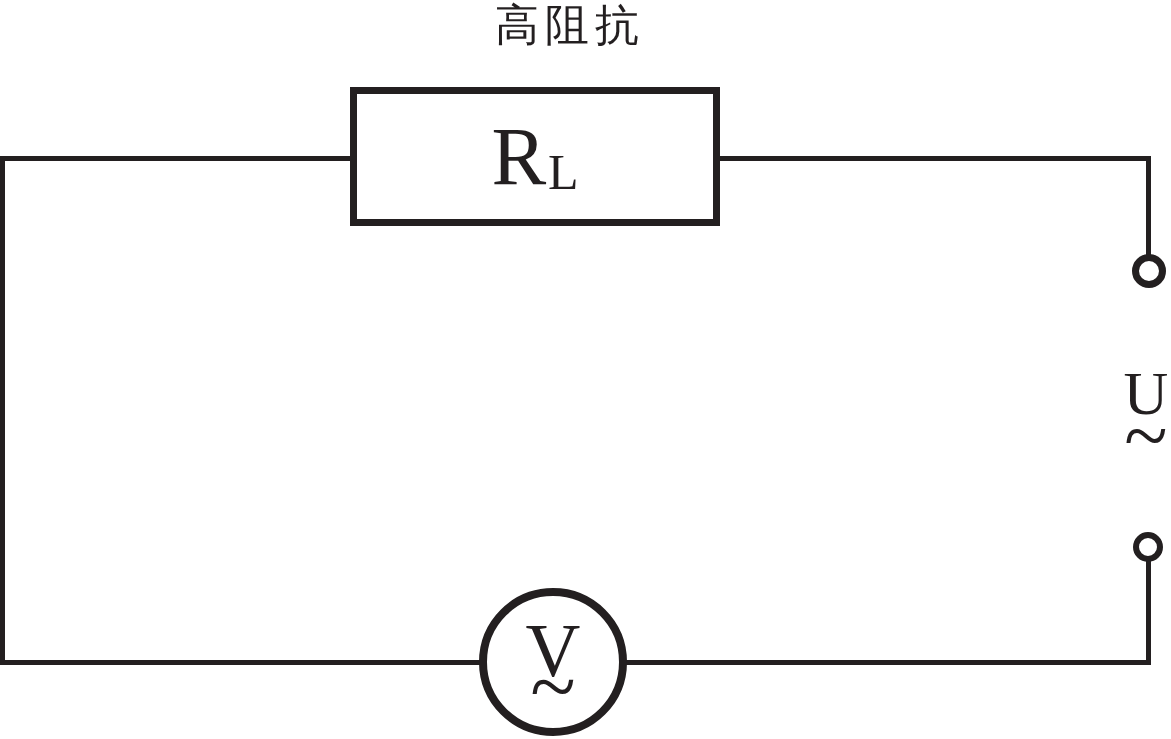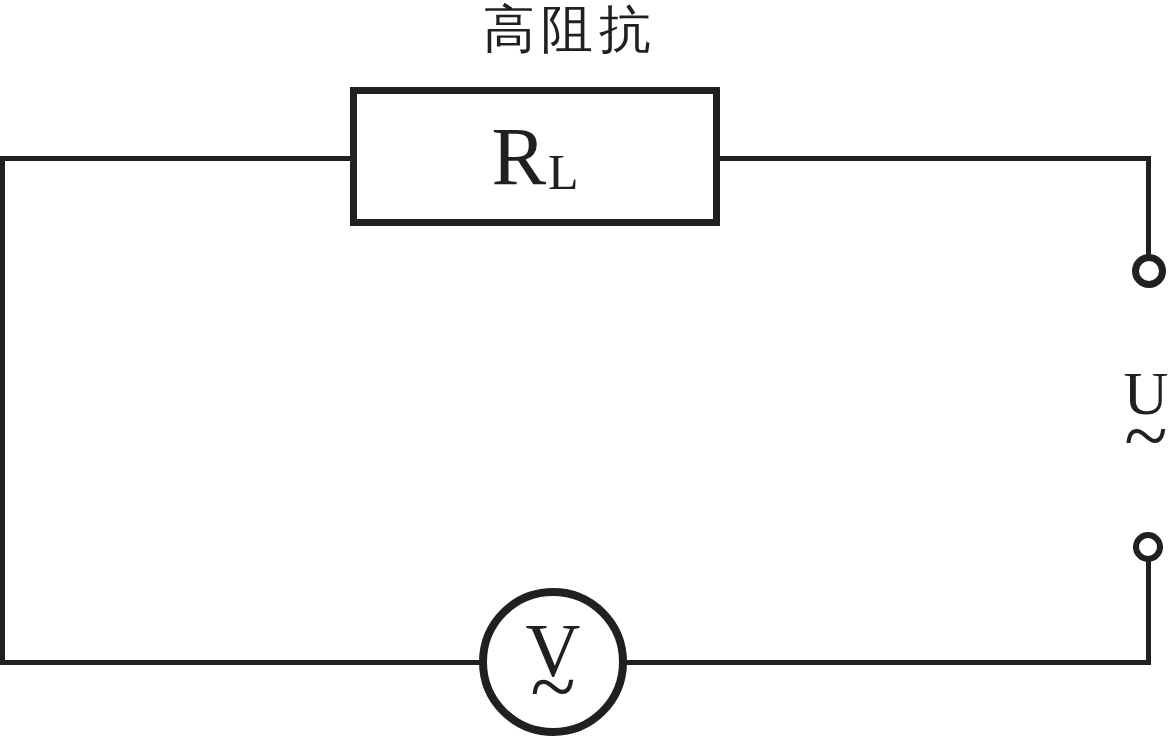--- a/index.html
+++ b/index.html
@@ -51,21 +51,21 @@
     position: absolute;
     left: 479px; top: 588px;
     width: 148px; height: 148px;
     border: 8px solid #231f20;
     border-radius: 50%;
     background: #ffffff;
   }
   .label { position: absolute; text-align: center; line-height: 1; }
   .high-impedance {
     left: 420px; top: 4px; width: 300px;
-    font-size: 52px;
+    font-size: 44px;
     letter-spacing: 6px;
   }
   .voltmeter-symbol { left: 479px; top: 612px; width: 148px; font-size: 76px; }
   .voltmeter-tilde  { left: 479px; top: 645px; width: 148px; font-size: 84px; }
   .source-symbol    { left: 1110px; top: 362px; width: 72px; font-size: 62px; }
   .source-tilde     { left: 1110px; top: 396px; width: 72px; font-size: 80px; }
 </style>
 </head>
 <body>
 

